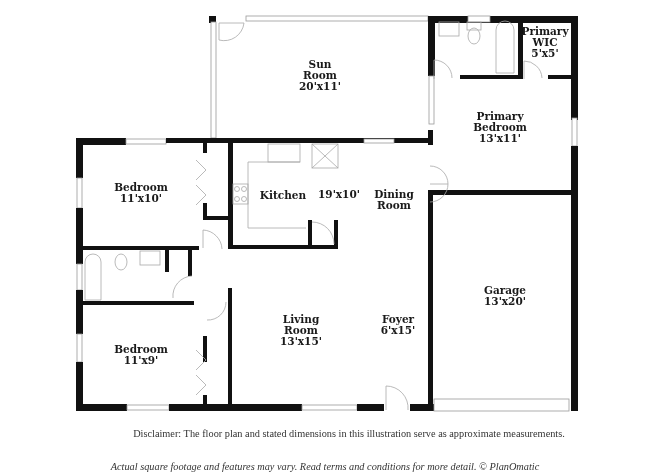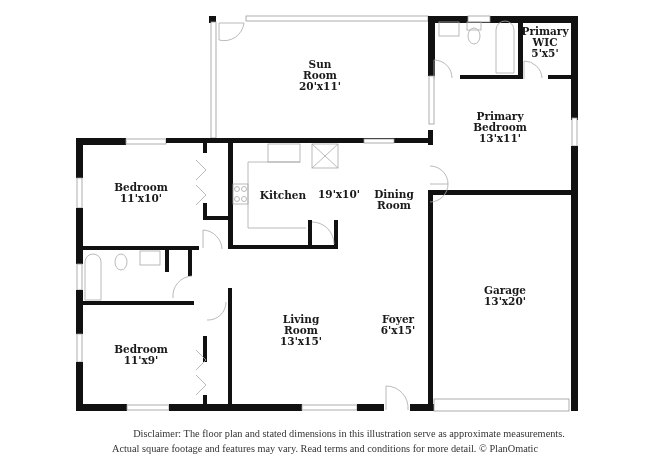--- a/index.html
+++ b/index.html
@@ -152,13 +152,13 @@
 
     <text class="lbl" x="398" y="323">Foyer</text>
     <text class="lbl" x="398" y="334">6'x15'</text>
 
     <text class="lbl" x="141" y="353">Bedroom</text>
     <text class="lbl" x="141" y="364">11'x9'</text>
   </g>
 </svg>
 
 <div class="disc" style="top:428px;padding-left:24px;">Disclaimer: The floor plan and stated dimensions in this illustration serve as approximate measurements.</div>
-<div class="disc" style="top:443px;">Actual square footage and features may vary. Read terms and conditions for more detail. © PlanOmatic</div>
+<div class="disc" style="top:461px;font-style:italic;">Actual square footage and features may vary. Read terms and conditions for more detail. © PlanOmatic</div>
 
 </body></html>

